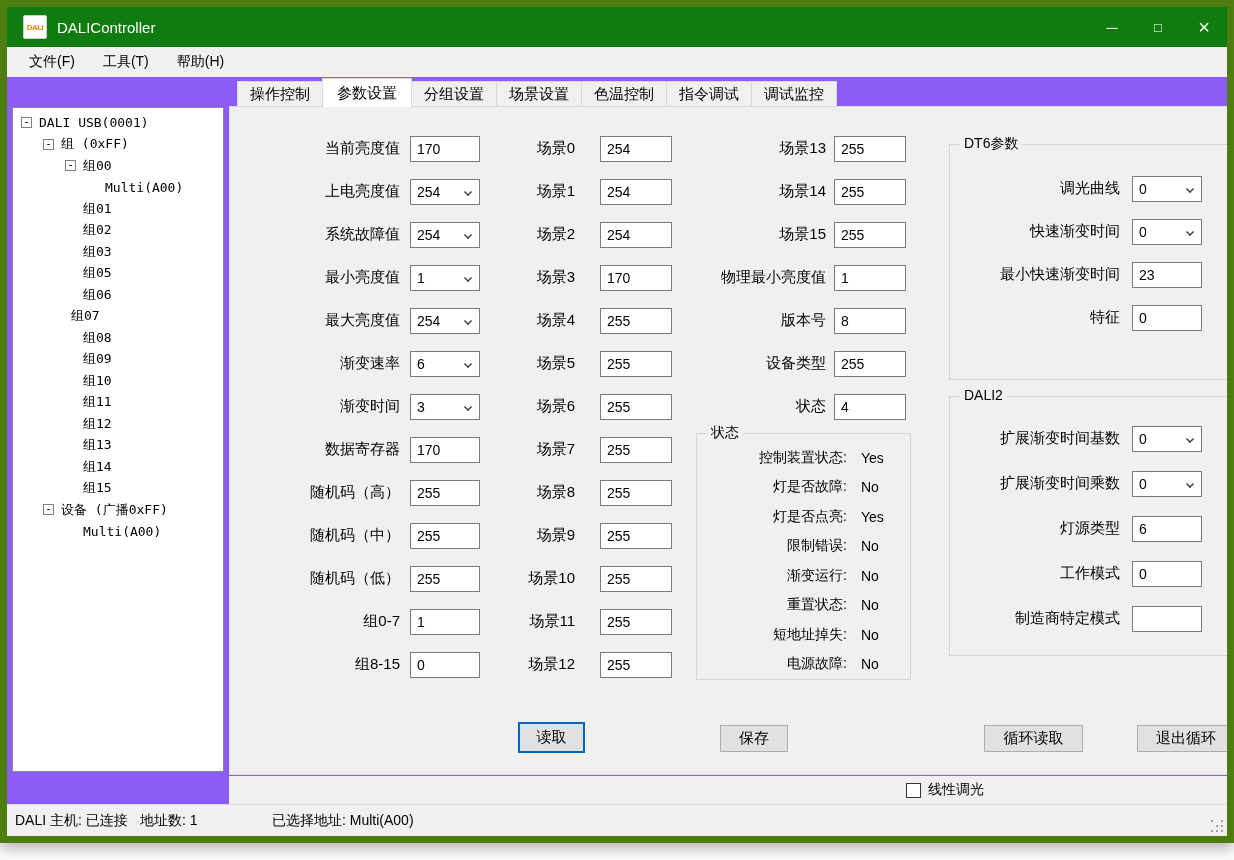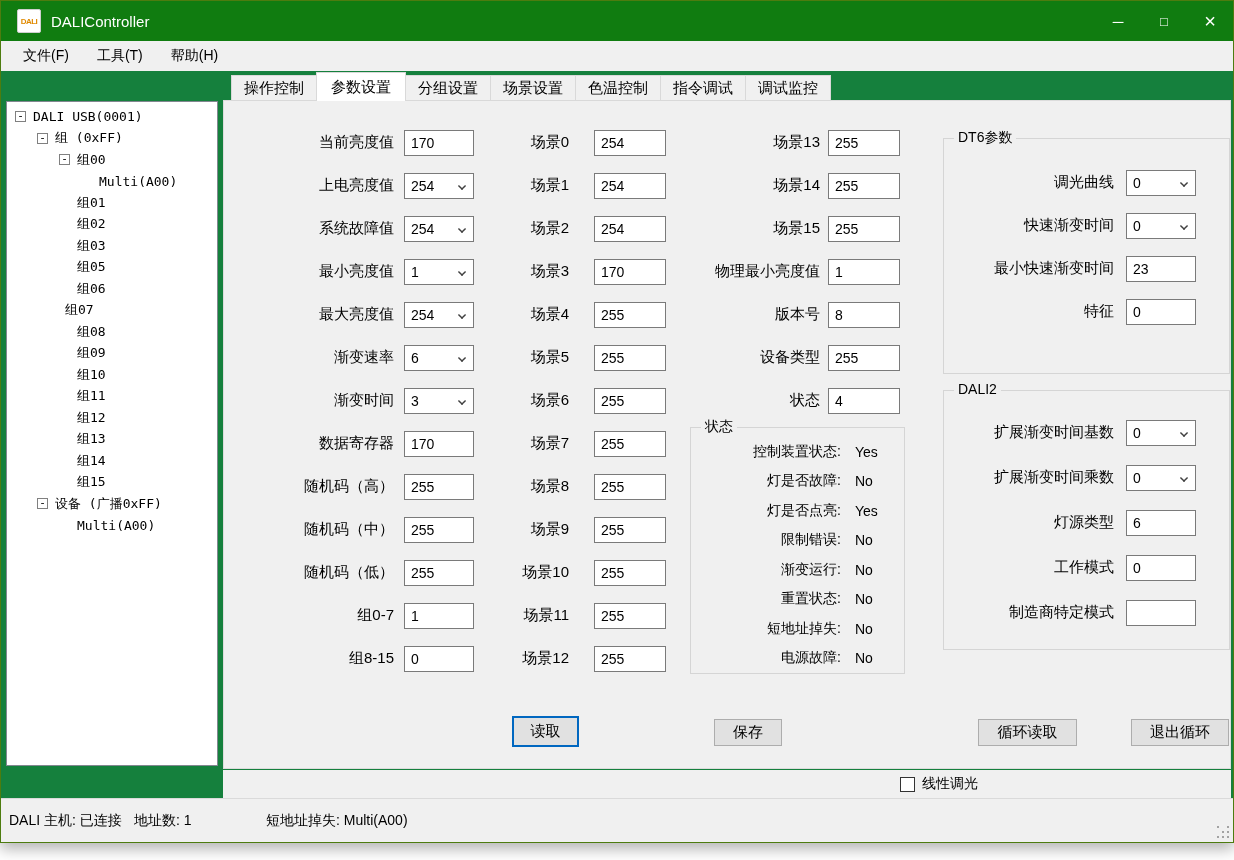--- a/index.html
+++ b/index.html
@@ -1,19 +1,19 @@
 <!DOCTYPE html>
 <html><head>
 <meta charset="utf-8">
 <style>
   * { box-sizing: border-box; }
   html,body { margin:0; padding:0; background:#ffffff; width:1234px; height:860px;
     font-family:"Liberation Sans","DejaVu Sans",sans-serif; }
-  .window { position:relative; width:1234px; height:843px; background:#15803d;
-    border:1px solid #4d7c0f; box-shadow:0 6px 14px rgba(0,0,0,.30); overflow:hidden; }
+  .window { position:relative; width:1234px; height:843px; background:#8b5cf6;
+    border:7px solid #4d7c0f; box-shadow:0 6px 14px rgba(0,0,0,.30); overflow:hidden; }
 
   
   .titlebar { position:absolute; left:0; top:0; right:0; height:40px; background:#107C10;
     display:flex; align-items:center; color:#fff; }
   .app-icon { width:24px; height:24px; margin-left:16px; background:#fff; border-radius:2px;
     display:flex; align-items:center; justify-content:center; font-size:8px; font-weight:bold;
     color:#e08a00; letter-spacing:-0.5px; border:1px solid #cfcfcf; }
   .title-text { margin-left:10px; font-size:15px; }
   .win-controls { margin-left:auto; display:flex; height:100%; }
   .win-btn { width:46px; height:100%; display:flex; align-items:center; justify-content:center;
@@ -484,17 +484,17 @@
   <div class="check-strip">
     <div class="checkbox-wrap">
       <span class="cbox"></span>
       <span class="cbox-label">线性调光</span>
     </div>
   </div>
 
   <div class="statusbar">
     <span class="sb1">DALI 主机: 已连接</span>
     <span class="sb2">地址数: 1</span>
-    <span class="sb3">短地址掉失: Multi(A00)</span>
+    <span class="sb3">已选择地址: Multi(A00)</span>
     <span class="resize-grip"></span>
   </div>
 
 </div>
 
 </body></html>

